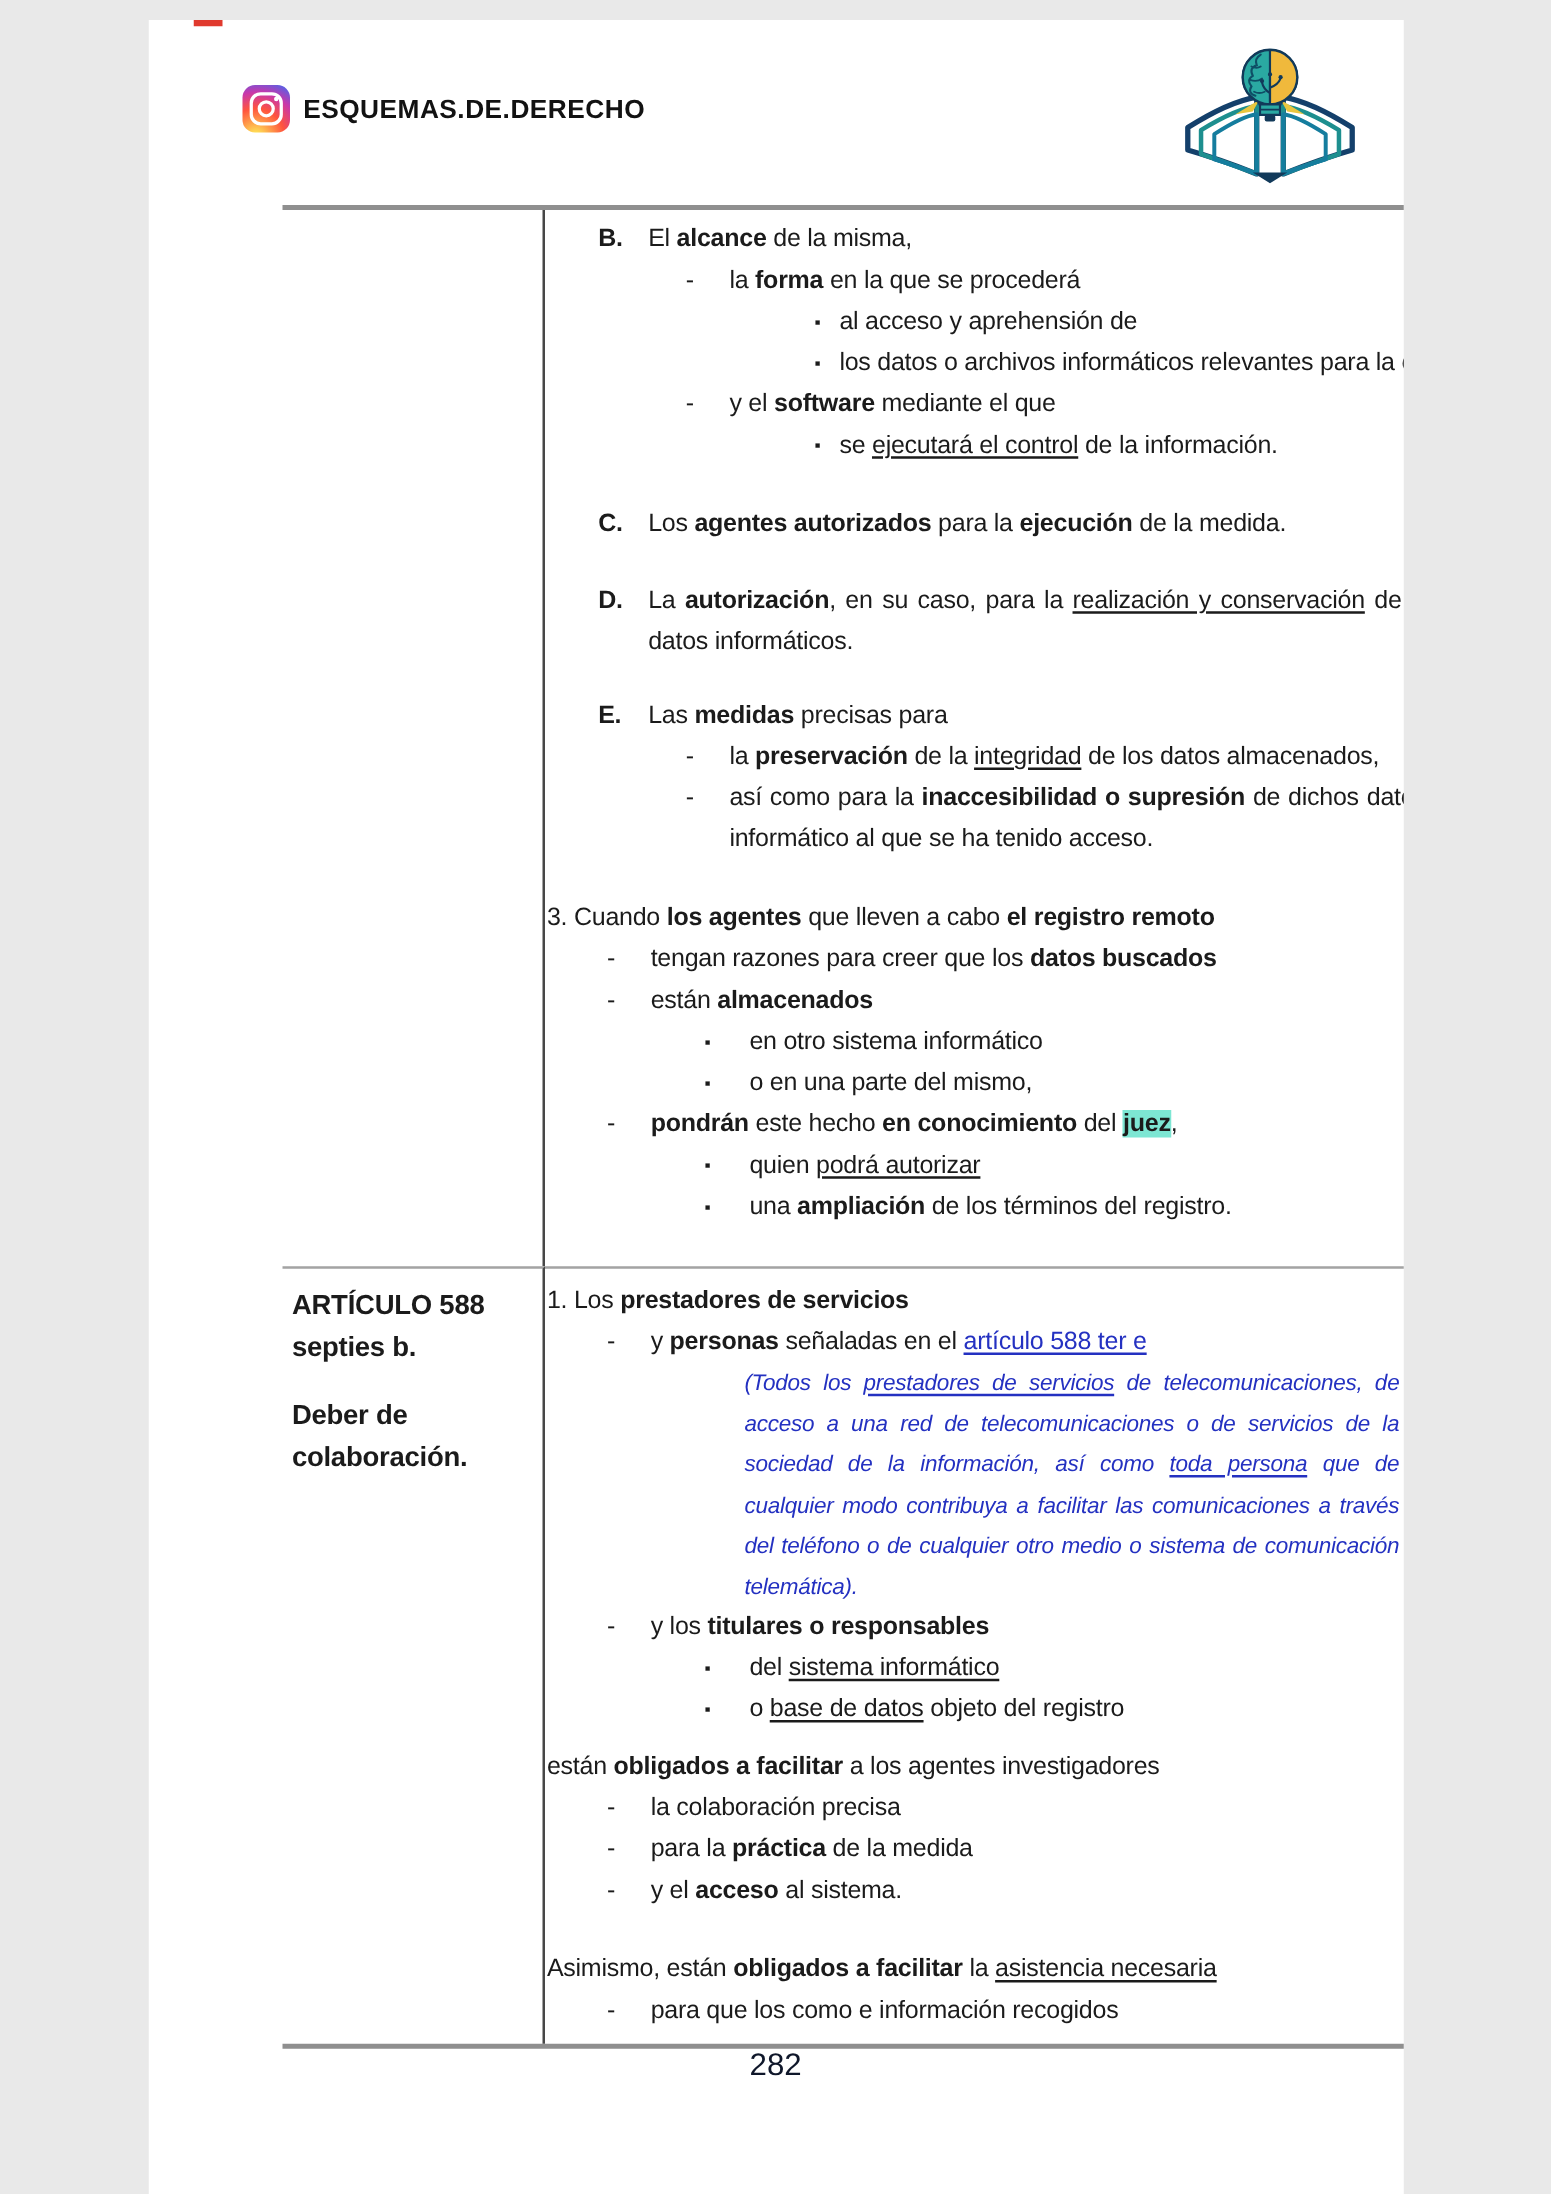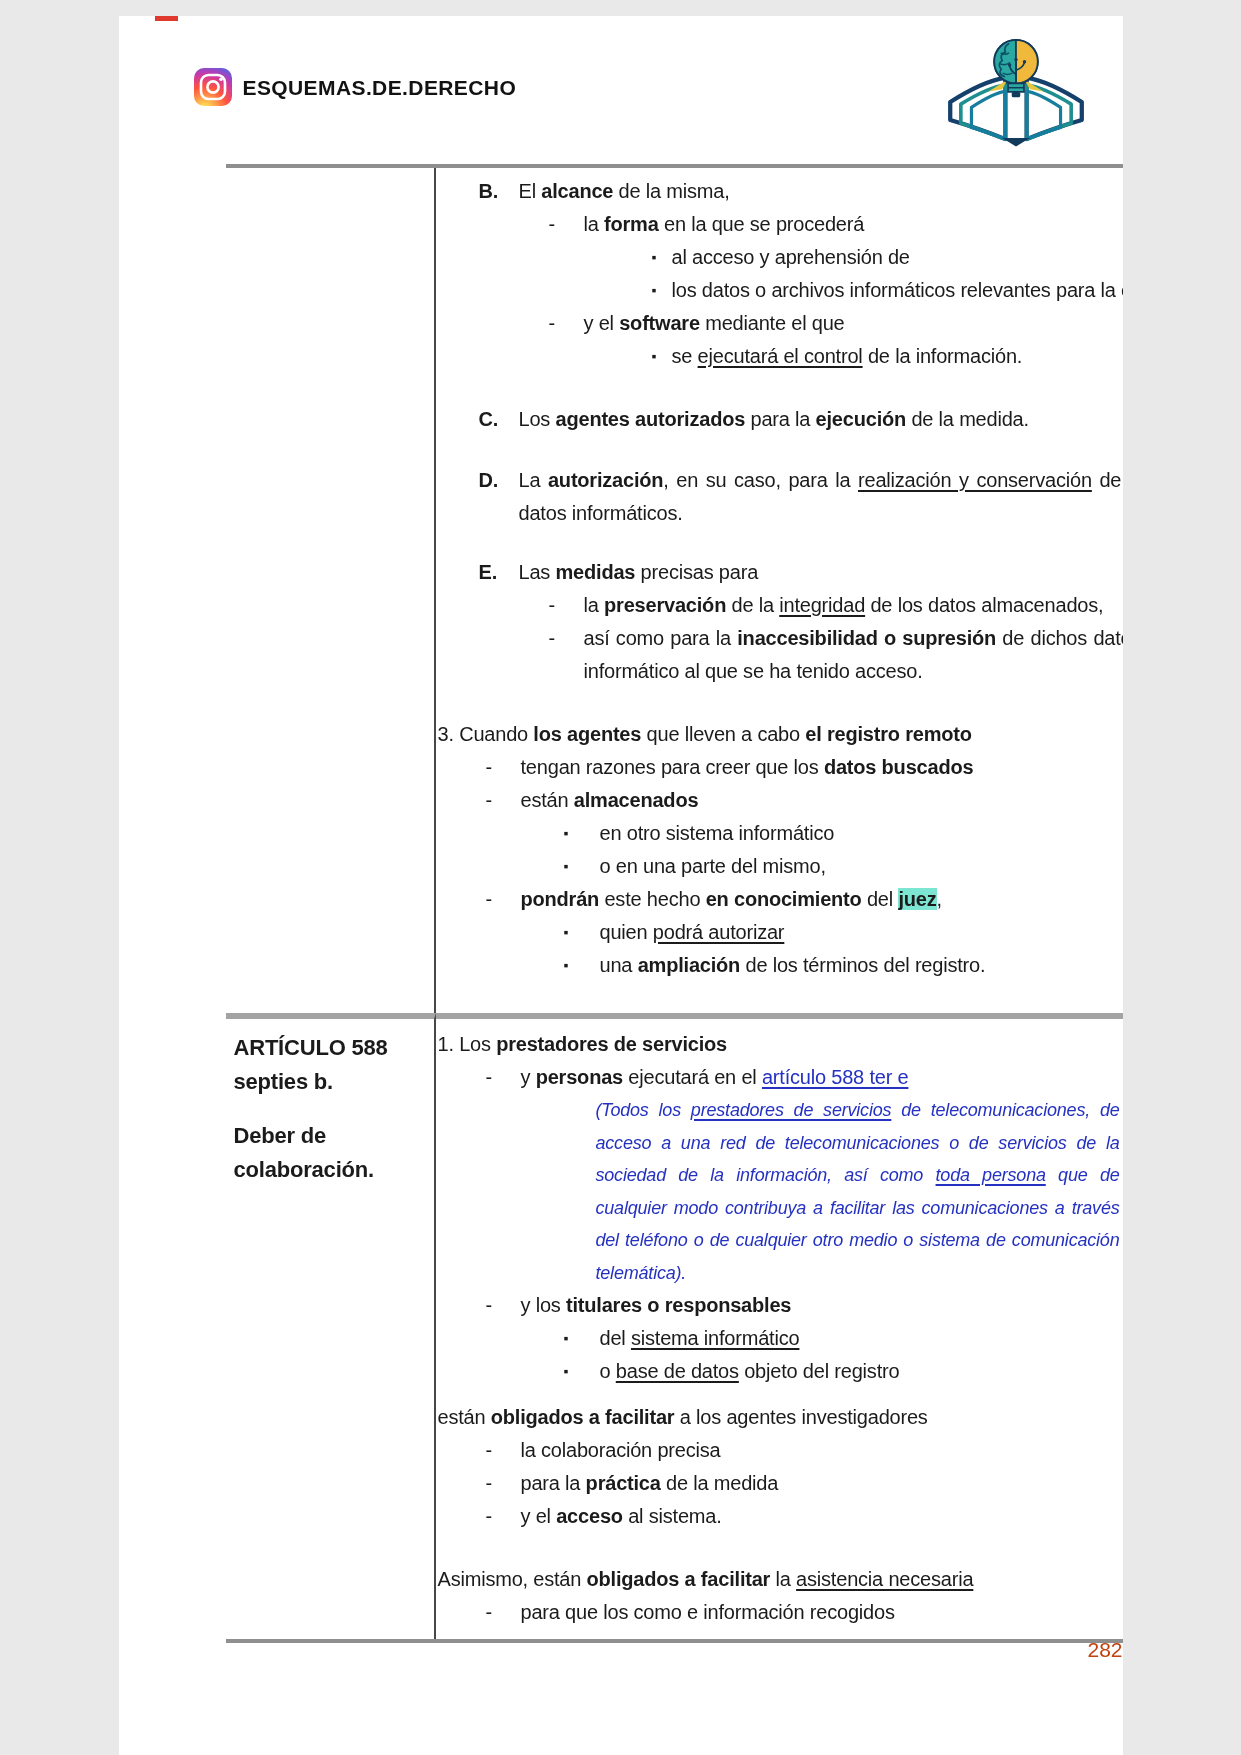--- a/index.html
+++ b/index.html
@@ -15,21 +15,21 @@
   .brand{position:absolute;left:49px;top:12px;font-size:21px;font-weight:700;letter-spacing:.4px;color:#121212;}
   .logo{position:absolute;right:-18px;top:-32px;width:150px;height:122px;}
 
   
   .tbl{position:absolute;left:107px;top:148px;width:1024px;display:grid;
        grid-template-columns:210px 1fr;
        grid-template-rows:minmax(845px,auto) minmax(565px,auto);
        border-top:4px solid #8f8f8f;border-bottom:4px solid #8f8f8f;}
   .cell{font-size:20px;line-height:33px;letter-spacing:-0.2px;}
   .cl{border-right:2px solid #474747;}
-  .r2{border-top:6px solid #a3a3a3;}
+  .r2{border-top:2px solid #a3a3a3;}
   .cr{padding:7px 2px 10px 0;}
   #c2l{padding:12px 6px 10px 8px;}
   #c2r{padding-top:9px;}
 
   .line{display:flex;align-items:flex-start;}
   .line .marker{flex:0 0 35px;}
   .txt{flex:1 1 auto;min-width:0;}
   .just .txt{text-align:justify;}
 
   .t-p{padding-left:2px;}
@@ -45,21 +45,21 @@
   .t-sq0{padding-left:128px;}
   .t-sq0 .marker{flex:0 0 36px;font-size:14px;}
   .t-blue{padding-left:160px;padding-right:128px;}
   .t-blue .txt{color:#2431c1;font-style:italic;font-size:18px;line-height:32.5px;text-align:justify;}
 
   .b{font-weight:700;}
   .u{text-decoration:underline;text-decoration-thickness:1.5px;text-underline-offset:3px;}
   .hl{background:#7de6d3;text-align:center;}
   .c-blue{color:#2431c1;}
 
-  .pageno{position:absolute;top:1622px;left:0;width:100%;text-align:right;font-size:21px;color:#c2410c;}
+  .pageno{position:absolute;top:1622px;left:0;width:100%;text-align:center;font-size:25px;color:#0f172a;}
 </style>
 </head>
 <body>
 
 <div class="page">
   <div class="red-mark"></div>
 
   <header class="hdr">
     <span class="ig">
       <svg viewBox="0 0 38 38">
@@ -190,21 +190,21 @@
         <div class="line t-lhead">
           <div class="txt"><span class="b">colaboración.</span></div>
         </div>
       </div>
     <div class="cell cr r2" id="c2r">
         <div class="line t-p">
           <div class="txt"><span class="">1. Los </span><span class="b">prestadores de servicios</span></div>
         </div>
         <div class="line t-dash0">
           <span class="marker">-</span>
-          <div class="txt"><span class="">y </span><span class="b">personas</span><span class=""> ejecutará en el </span><span class="u c-blue">artículo 588 ter e</span></div>
+          <div class="txt"><span class="">y </span><span class="b">personas</span><span class=""> señaladas en el </span><span class="u c-blue">artículo 588 ter e</span></div>
         </div>
         <div class="line t-blue">
           <div class="txt"><span class="">(Todos los </span><span class="u">prestadores de servicios</span><span class=""> de telecomunicaciones, de acceso a una red de telecomunicaciones o de servicios de la sociedad de la información, así como </span><span class="u">toda persona</span><span class=""> que de cualquier modo contribuya a facilitar las comunicaciones a través del teléfono o de cualquier otro medio o sistema de comunicación telemática).</span></div>
         </div>
         <div class="line t-dash0">
           <span class="marker">-</span>
           <div class="txt"><span class="">y los </span><span class="b">titulares o responsables</span></div>
         </div>
         <div class="line t-sq0">
           <span class="marker">▪</span>

